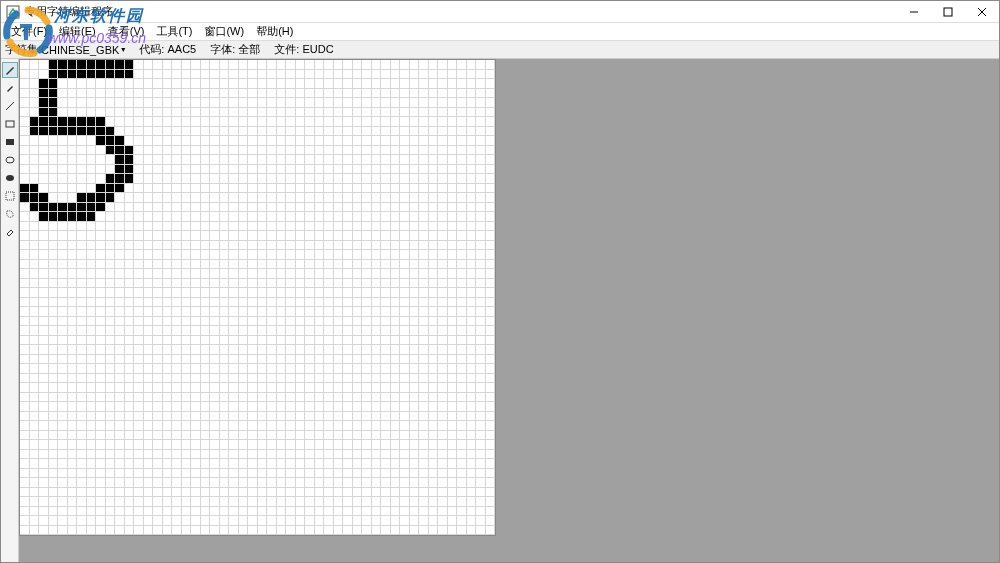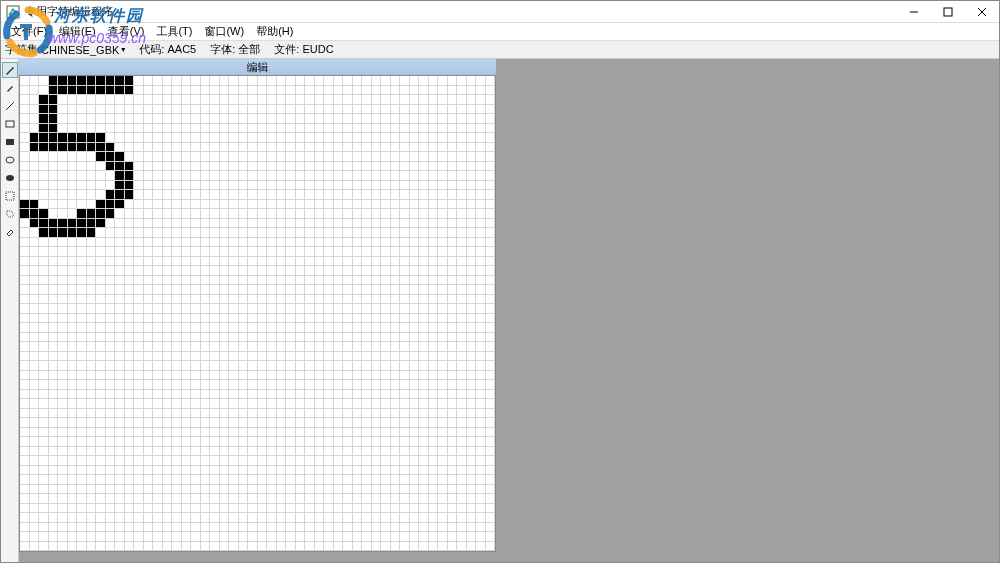--- a/index.html
+++ b/index.html
@@ -138,21 +138,20 @@
           </svg>
         </div>
       <div class="toolbtn">
           <svg width="12" height="12">
             <path d="M3 8 L7 4 L9 6 L5 10 Z" fill="#fff" stroke="#333"></path>
           </svg>
         </div>
     </div>
 
     <div class="canvas-holder">
-      <div class="caption">编辑</div>
       <div class="grid" id="grid">
           <div class="cell"></div>
           <div class="cell"></div>
           <div class="cell"></div>
           <div class="cell on"></div>
           <div class="cell on"></div>
           <div class="cell on"></div>
           <div class="cell on"></div>
           <div class="cell on"></div>
           <div class="cell on"></div>

